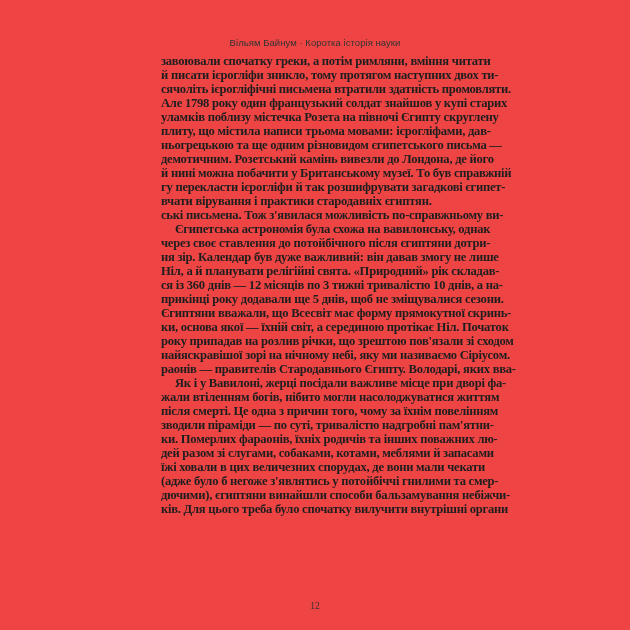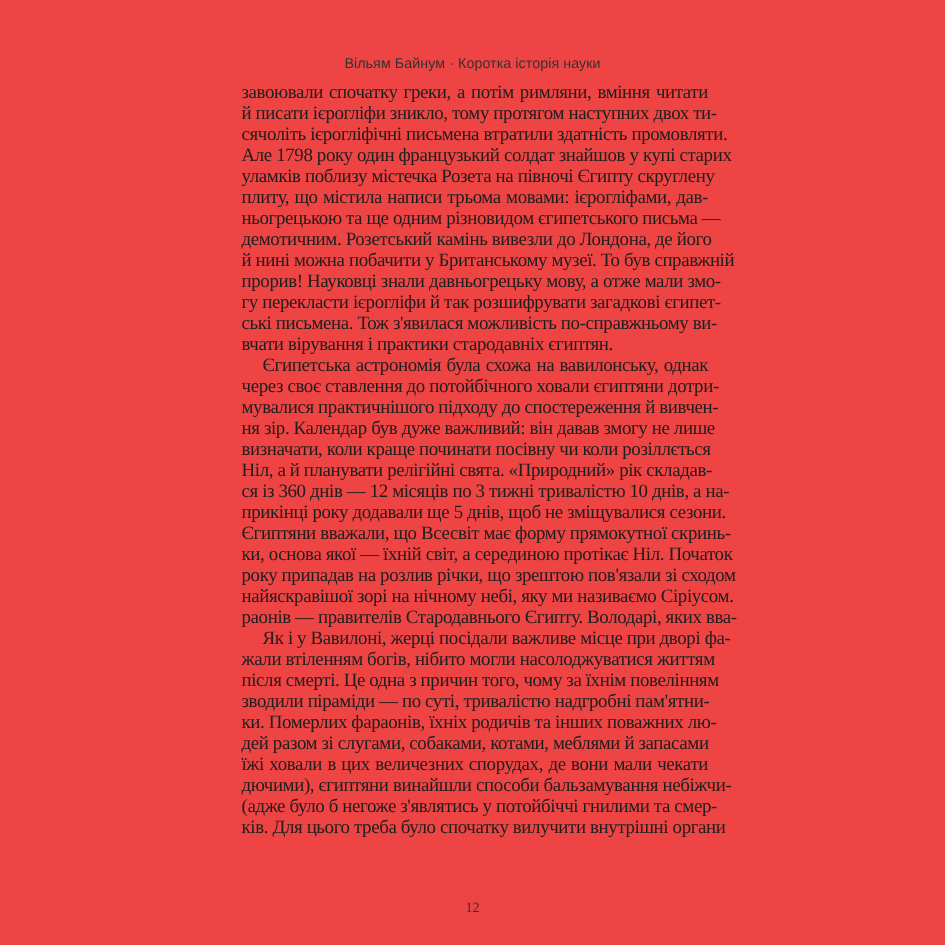--- a/index.html
+++ b/index.html
@@ -14,20 +14,21 @@
     position: absolute; left: 161px; top: 54px; width: 311px;
     font-family: "DejaVu Serif", "Liberation Serif", serif;
     color: #1e1e1e;
   }
   .line {
     height: 14px; line-height: 14px; font-size: 11.2px;
     white-space: nowrap; text-align: justify; text-align-last: justify;
     letter-spacing: -0.25px;
     font-family: "Liberation Serif", "DejaVu Serif", serif;
     font-size: 12.6px;
+    font-weight: bold;
   }
   .line.indent { padding-left: 14px; }
   .line.last { text-align-last: left; }
   .folio {
     position: absolute; left: 0; right: 0; top: 569px; text-align: center;
     font-family: "Liberation Serif", "DejaVu Serif", serif;
     font-size: 9.5px; color: #333333; margin-top: 32px;
   }
 </style>
 </head>
@@ -39,43 +40,40 @@
   <div class="body-text" id="body-text">
       <div class="line">завоювали спочатку греки, а потім римляни, вміння читати</div>
       <div class="line">й писати ієрогліфи зникло, тому протягом наступних двох ти-</div>
       <div class="line">сячоліть ієрогліфічні письмена втратили здатність промовляти.</div>
       <div class="line">Але 1798 року один французький солдат знайшов у купі старих</div>
       <div class="line">уламків поблизу містечка Розета на півночі Єгипту скруглену</div>
       <div class="line">плиту, що містила написи трьома мовами: ієрогліфами, дав-</div>
       <div class="line">ньогрецькою та ще одним різновидом єгипетського письма —</div>
       <div class="line">демотичним. Розетський камінь вивезли до Лондона, де його</div>
       <div class="line">й нині можна побачити у Британському музеї. То був справжній</div>
-      <div class="line">прорив! Науковці знали давньогрецьку мову, а отже мали змо-</div>
       <div class="line">гу перекласти ієрогліфи й так розшифрувати загадкові єгипет-</div>
+      <div class="line last">вчати вірування і практики стародавніх єгиптян.</div>
       <div class="line">ські письмена. Тож з'явилася можливість по-справжньому ви-</div>
-      <div class="line last">вчати вірування і практики стародавніх єгиптян.</div>
       <div class="line indent">Єгипетська астрономія була схожа на вавилонську, однак</div>
-      <div class="line">через своє ставлення до потойбічного ховали єгиптяни дотри-</div>
-      <div class="line">мувалися практичнішого підходу до спостереження й вивчен-</div>
+      <div class="line">через своє ставлення до потойбічного після єгиптяни дотри-</div>
       <div class="line">ня зір. Календар був дуже важливий: він давав змогу не лише</div>
-      <div class="line">визначати, коли краще починати посівну чи коли розіллється</div>
       <div class="line">Ніл, а й планувати релігійні свята. «Природний» рік складав-</div>
       <div class="line">ся із 360 днів — 12 місяців по 3 тижні тривалістю 10 днів, а на-</div>
       <div class="line">прикінці року додавали ще 5 днів, щоб не зміщувалися сезони.</div>
       <div class="line">Єгиптяни вважали, що Всесвіт має форму прямокутної скринь-</div>
       <div class="line">ки, основа якої — їхній світ, а серединою протікає Ніл. Початок</div>
       <div class="line">року припадав на розлив річки, що зрештою пов'язали зі сходом</div>
       <div class="line last">найяскравішої зорі на нічному небі, яку ми називаємо Сіріусом.</div>
       <div class="line">раонів — правителів Стародавнього Єгипту. Володарі, яких вва-</div>
       <div class="line indent">Як і у Вавилоні, жерці посідали важливе місце при дворі фа-</div>
       <div class="line">жали втіленням богів, нібито могли насолоджуватися життям</div>
       <div class="line">після смерті. Це одна з причин того, чому за їхнім повелінням</div>
       <div class="line">зводили піраміди — по суті, тривалістю надгробні пам'ятни-</div>
       <div class="line">ки. Померлих фараонів, їхніх родичів та інших поважних лю-</div>
       <div class="line">дей разом зі слугами, собаками, котами, меблями й запасами</div>
       <div class="line">їжі ховали в цих величезних спорудах, де вони мали чекати</div>
+      <div class="line">(адже було б негоже з'являтись у потойбіччі гнилими та смер-</div>
       <div class="line">дючими), єгиптяни винайшли способи бальзамування небіжчи-</div>
-      <div class="line">(адже було б негоже з'являтись у потойбіччі гнилими та смер-</div>
       <div class="line">ків. Для цього треба було спочатку вилучити внутрішні органи</div>
     </div>
 
   <div class="folio">12</div>
 </div>
 
 </body></html>

